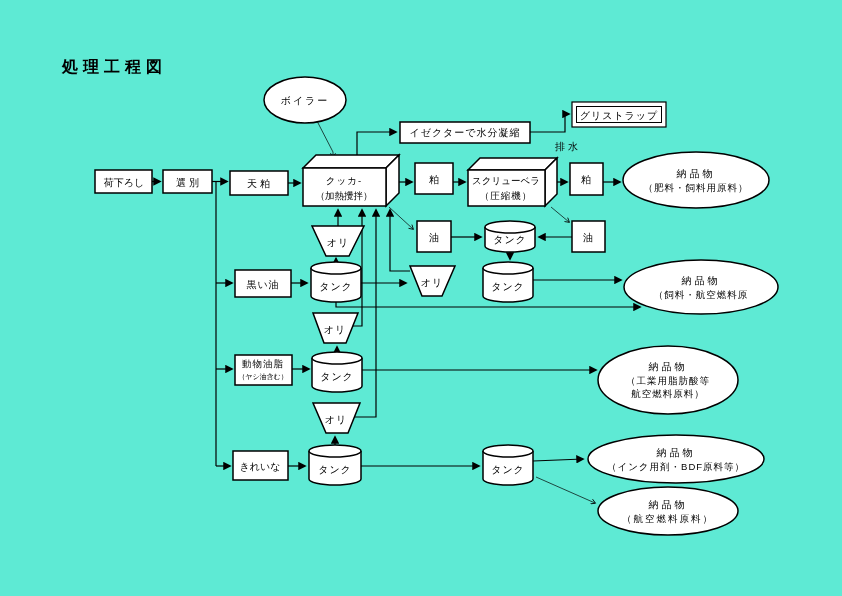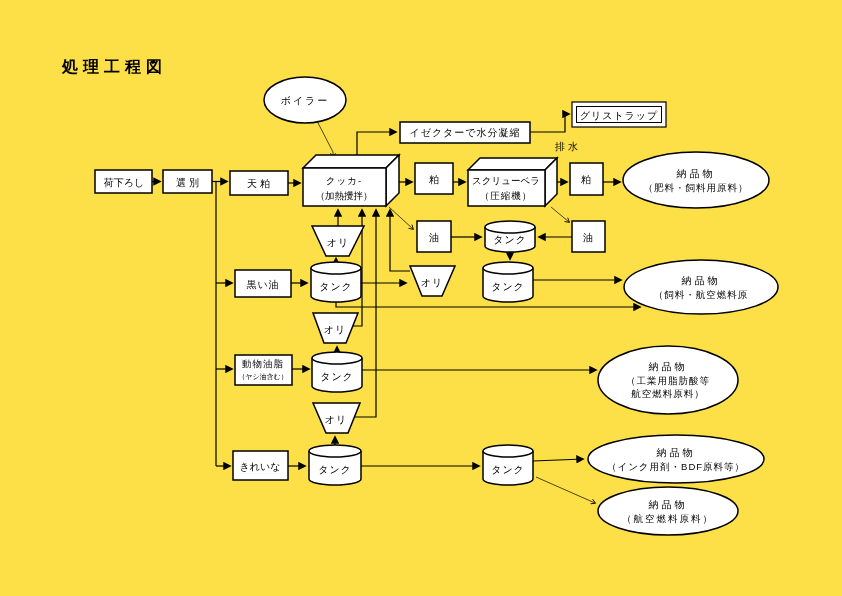--- a/index.html
+++ b/index.html
@@ -1,16 +1,16 @@
 <!DOCTYPE html>
 <html><head>
 <meta charset="utf-8">
 <style>
   html,body{margin:0;padding:0;background:#fff;}
-  .page{position:relative;width:842px;height:596px;background:#fde047;overflow:hidden;
+  .page{position:relative;width:842px;height:596px;background:#5eead4;overflow:hidden;
         font-family:"Liberation Sans",sans-serif;}
   svg{position:absolute;left:0;top:0;}
   text{font-family:"Liberation Sans",sans-serif;fill:#000;}
   .t  {font-size:10px;text-anchor:middle;}
   .t9 {font-size:9.5px;text-anchor:middle;}
   .t7 {font-size:7px;text-anchor:middle;}
   .ls1{letter-spacing:1px;}
   .ls2{letter-spacing:2px;}
   .ls3{letter-spacing:3px;}
   .title{font-size:16px;font-weight:bold;letter-spacing:5px;text-anchor:start;}

